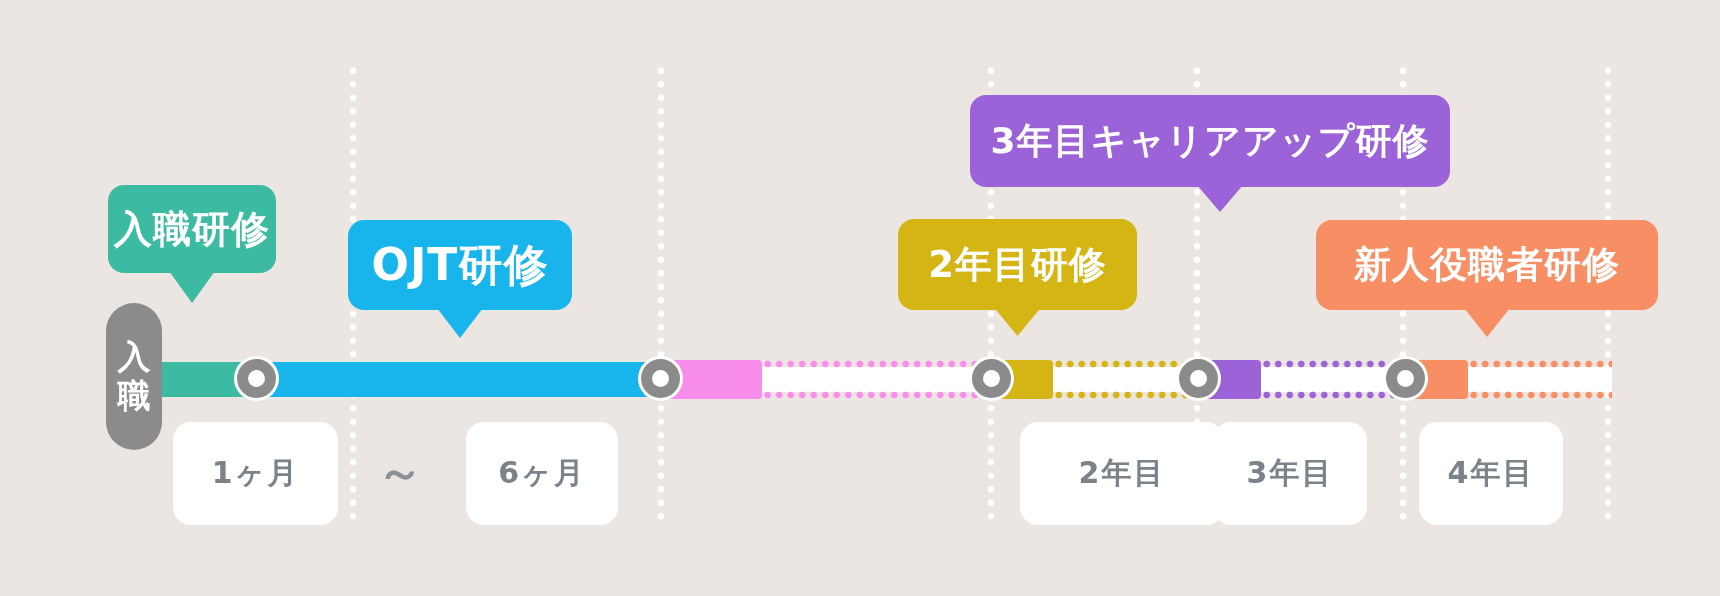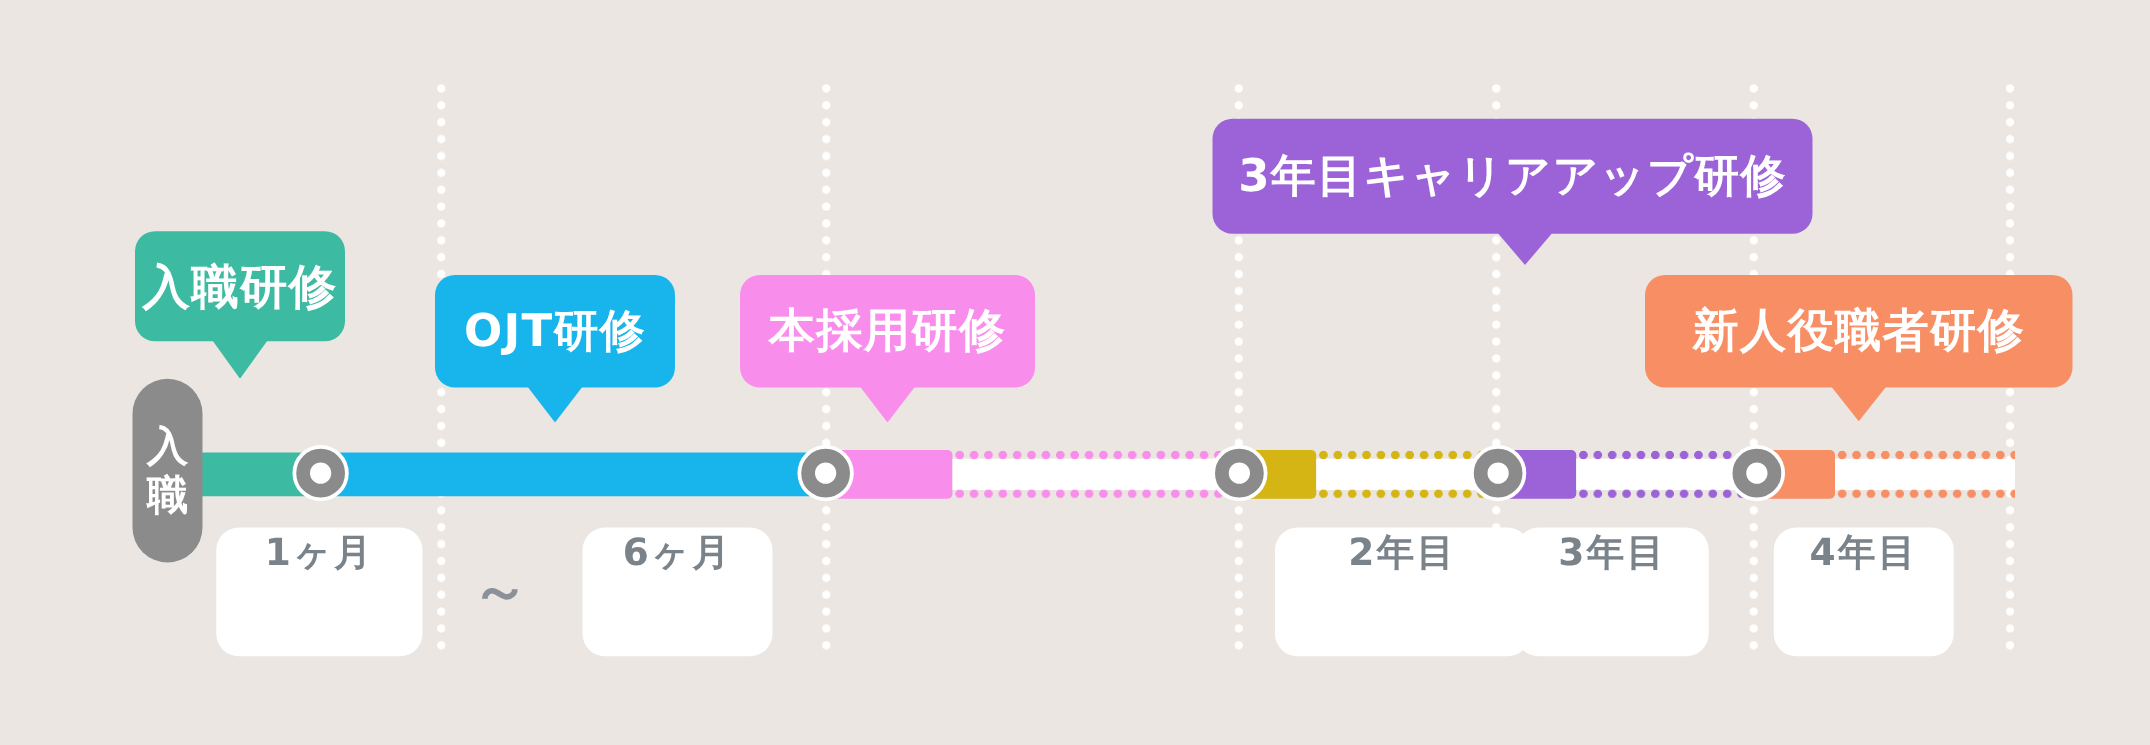--- a/index.html
+++ b/index.html
@@ -51,21 +51,21 @@
   }
   .tail{
     position:absolute;left:calc(50% - 23px);top:calc(100% - 2px);
     width:46px;height:30px;background:var(--c);
     clip-path:polygon(0 0,100% 0,50% 100%);
   }
   
   .card{
     position:absolute;top:422px;height:103px;z-index:4;
     background:#ffffff;border-radius:18px;
-    display:flex;align-items:flex-start;justify-content:center;
+    display:flex;align-items:center;justify-content:center;
     color:#7A828A;font-size:30px;letter-spacing:2px;
   }
   .tilde{
     position:absolute;left:366px;top:428px;width:68px;height:90px;z-index:4;
     display:flex;align-items:center;justify-content:center;
     color:#8A9199;font-size:46px;
   }
 </style>
 </head>
 <body>
@@ -99,30 +99,30 @@
   <div class="pill">
     <span>入</span>
     <span>職</span>
   </div>
 
   <div class="bubble" style="left: 108px; top: 185px; width: 168px; height: 88px; font-size: 38px; --c: #3CBAA2;">
     <span>入職研修</span>
     <div class="tail" style="height:32px"></div>
   </div>
 
-  <div class="bubble" style="left: 348px; top: 220px; width: 192px; height: 90px; font-size: 36px; justify-content: center; --c: #17B5EC;">
+  <div class="bubble" style="left: 348px; top: 220px; width: 224px; height: 90px; font-size: 44px; justify-content: center; --c: #17B5EC;">
     <span>OJT研修</span>
     <div class="tail"></div>
   </div>
 
-  <div class="bubble" style="left: 592px; top: 220px; width: 236px; height: 90px; font-size: 37px; --c: #F98DEC;">
-    <span>本採用研修</span>
-    <div class="tail"></div>
+
+  <div class="bubble" style="left: 898px; top: 219px; width: 239px; height: 91px; font-size: 37px; --c: #D4B513;">
+    <span>2年目研修</span>
+    <div class="tail" style="height:28px"></div>
   </div>
-
 
   <div class="bubble" style="left: 970px; top: 95px; width: 480px; height: 92px; font-size: 36px; --c: #9C63D8;">
     <span>3年目キャリアアップ研修</span>
     <div class="tail" style="height:27px;left:calc(50% - 13px)"></div>
   </div>
 
   <div class="bubble" style="left: 1275px; top: 220px; width: 342px; height: 90px; font-size: 37px; margin-left: 41px; --c: #F88E64;">
     <span>新人役職者研修</span>
     <div class="tail" style="height:29px"></div>
   </div>

